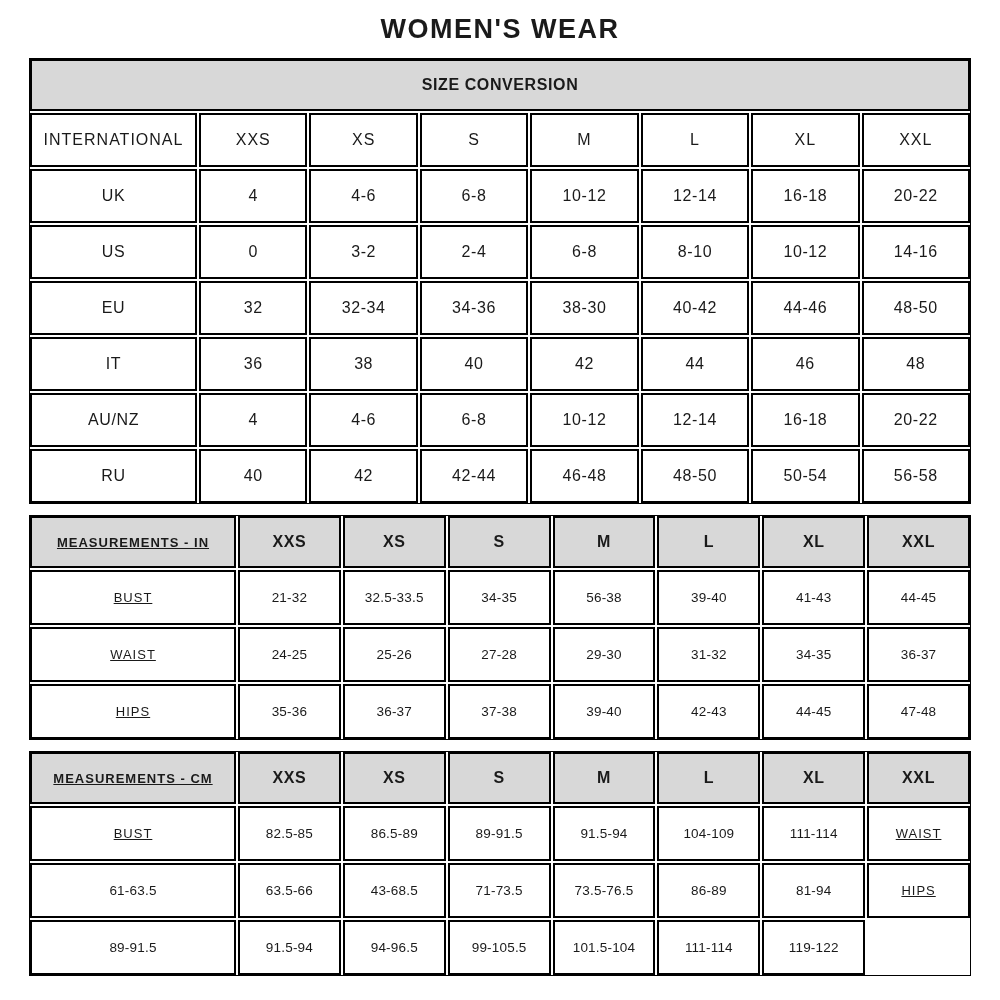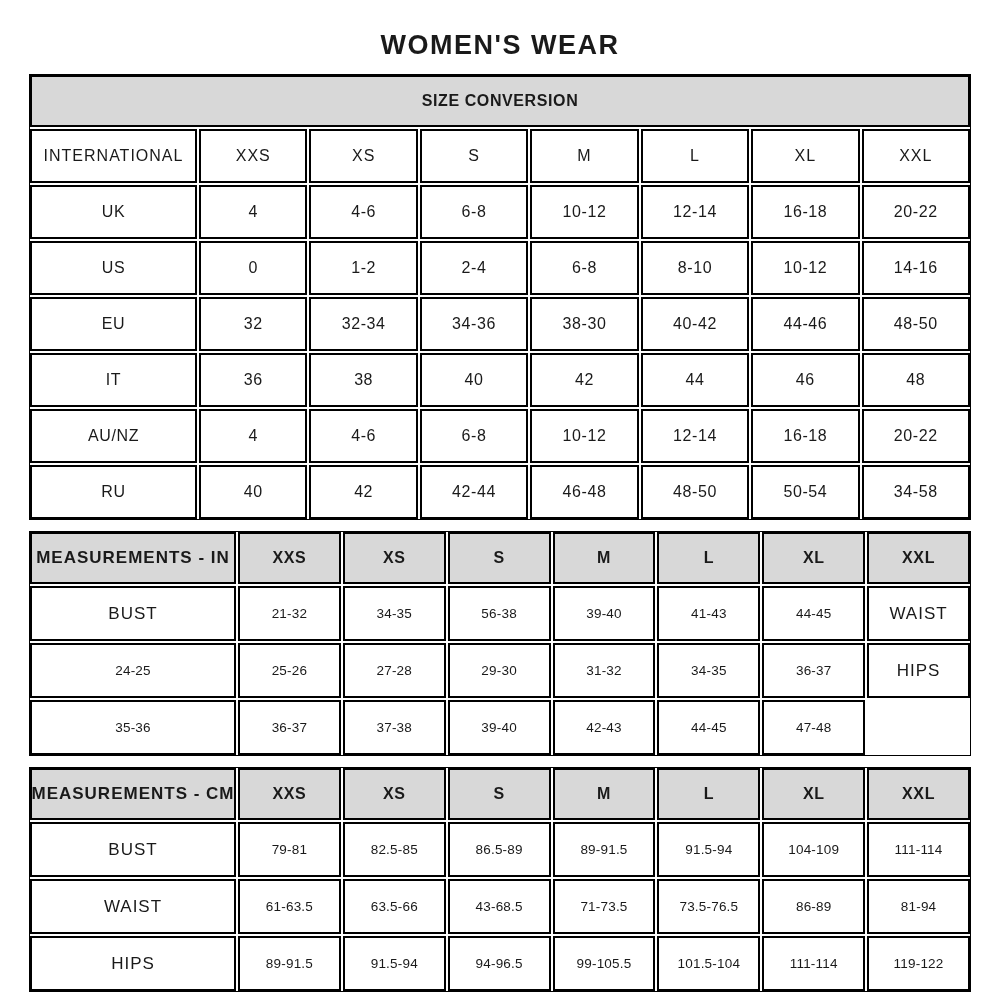--- a/index.html
+++ b/index.html
@@ -7,21 +7,21 @@
     padding: 0;
     background: #ffffff;
     width: 1000px;
     height: 1000px;
     color: #1a1a1a;
     font-family: "Liberation Sans", "DejaVu Sans", sans-serif;
     -webkit-font-smoothing: antialiased;
   }
   .page { padding: 12px 29px 0 29px; }
   .title {
-    margin: 18px 0 13px 0;
+    margin: 2px 0 13px 0;
     text-align: center;
     font-size: 27px;
     font-weight: 700;
     letter-spacing: 1.5px;
   }
   .tbl {
     border: 1px solid #000;
     margin-bottom: 11px;
     background: #ffffff;
   }
@@ -55,21 +55,21 @@
     letter-spacing: 0.8px;
   }
   .grid-conv .cell { font-size: 16px; letter-spacing: 0.6px; }
   .grid-conv .head { letter-spacing: 1px; }
   .grid-meas .head {
     background: #d8d8d8;
     font-weight: 700;
     font-size: 16px;
     letter-spacing: 0.6px;
   }
-  .grid-meas .label { font-size: 17px; letter-spacing: 1px; }
+  .grid-meas .label { font-size: 13px; letter-spacing: 1px; text-decoration: underline; }
   .grid-meas .val { font-size: 13.5px; letter-spacing: 0.2px; }
 </style>
 </head>
 <body>
 
 <div class="page">
 
   <h1 class="title">WOMEN'S WEAR</h1>
 
   <section class="tbl">
@@ -86,21 +86,21 @@
         <div class="cell label">UK</div>
         <div class="cell val">4</div>
         <div class="cell val">4-6</div>
         <div class="cell val">6-8</div>
         <div class="cell val">10-12</div>
         <div class="cell val">12-14</div>
         <div class="cell val">16-18</div>
         <div class="cell val">20-22</div>
         <div class="cell label">US</div>
         <div class="cell val">0</div>
-        <div class="cell val">1-2</div>
+        <div class="cell val">3-2</div>
         <div class="cell val">2-4</div>
         <div class="cell val">6-8</div>
         <div class="cell val">8-10</div>
         <div class="cell val">10-12</div>
         <div class="cell val">14-16</div>
         <div class="cell label">EU</div>
         <div class="cell val">32</div>
         <div class="cell val">32-34</div>
         <div class="cell val">34-36</div>
         <div class="cell val">38-30</div>
@@ -123,36 +123,37 @@
         <div class="cell val">12-14</div>
         <div class="cell val">16-18</div>
         <div class="cell val">20-22</div>
         <div class="cell label">RU</div>
         <div class="cell val">40</div>
         <div class="cell val">42</div>
         <div class="cell val">42-44</div>
         <div class="cell val">46-48</div>
         <div class="cell val">48-50</div>
         <div class="cell val">50-54</div>
-        <div class="cell val">34-58</div>
+        <div class="cell val">56-58</div>
       </div>
   </section>
 
   <section class="tbl">
     <div class="grid grid-meas">
         <div class="cell head label">MEASUREMENTS - IN</div>
         <div class="cell head">XXS</div>
         <div class="cell head">XS</div>
         <div class="cell head">S</div>
         <div class="cell head">M</div>
         <div class="cell head">L</div>
         <div class="cell head">XL</div>
         <div class="cell head">XXL</div>
         <div class="cell label">BUST</div>
         <div class="cell val">21-32</div>
+        <div class="cell val">32.5-33.5</div>
         <div class="cell val">34-35</div>
         <div class="cell val">56-38</div>
         <div class="cell val">39-40</div>
         <div class="cell val">41-43</div>
         <div class="cell val">44-45</div>
         <div class="cell label">WAIST</div>
         <div class="cell val">24-25</div>
         <div class="cell val">25-26</div>
         <div class="cell val">27-28</div>
         <div class="cell val">29-30</div>
@@ -174,21 +175,20 @@
     <div class="grid grid-meas">
         <div class="cell head label">MEASUREMENTS - CM</div>
         <div class="cell head">XXS</div>
         <div class="cell head">XS</div>
         <div class="cell head">S</div>
         <div class="cell head">M</div>
         <div class="cell head">L</div>
         <div class="cell head">XL</div>
         <div class="cell head">XXL</div>
         <div class="cell label">BUST</div>
-        <div class="cell val">79-81</div>
         <div class="cell val">82.5-85</div>
         <div class="cell val">86.5-89</div>
         <div class="cell val">89-91.5</div>
         <div class="cell val">91.5-94</div>
         <div class="cell val">104-109</div>
         <div class="cell val">111-114</div>
         <div class="cell label">WAIST</div>
         <div class="cell val">61-63.5</div>
         <div class="cell val">63.5-66</div>
         <div class="cell val">43-68.5</div>

